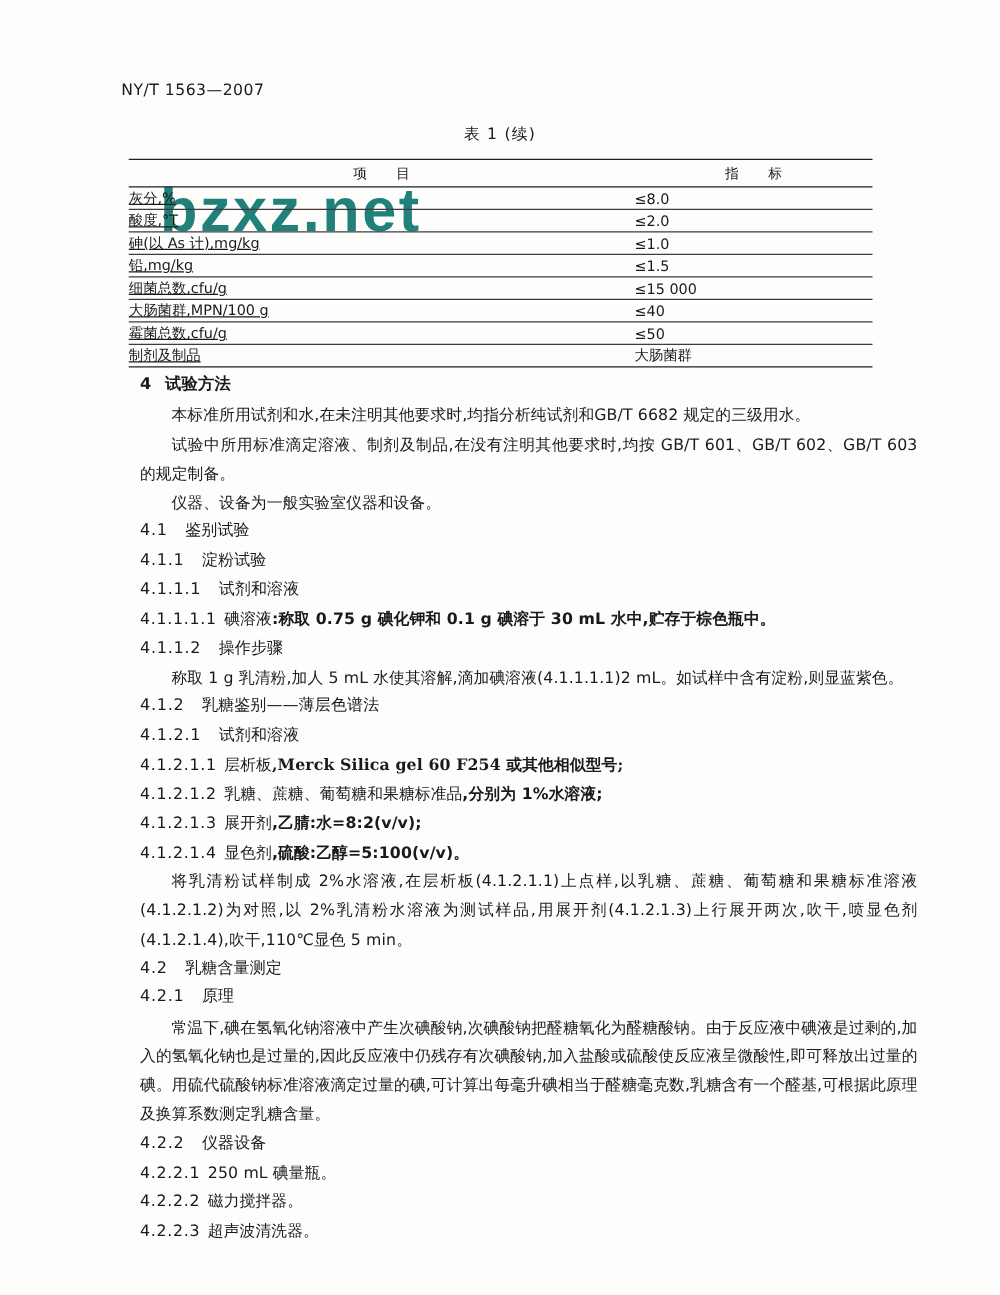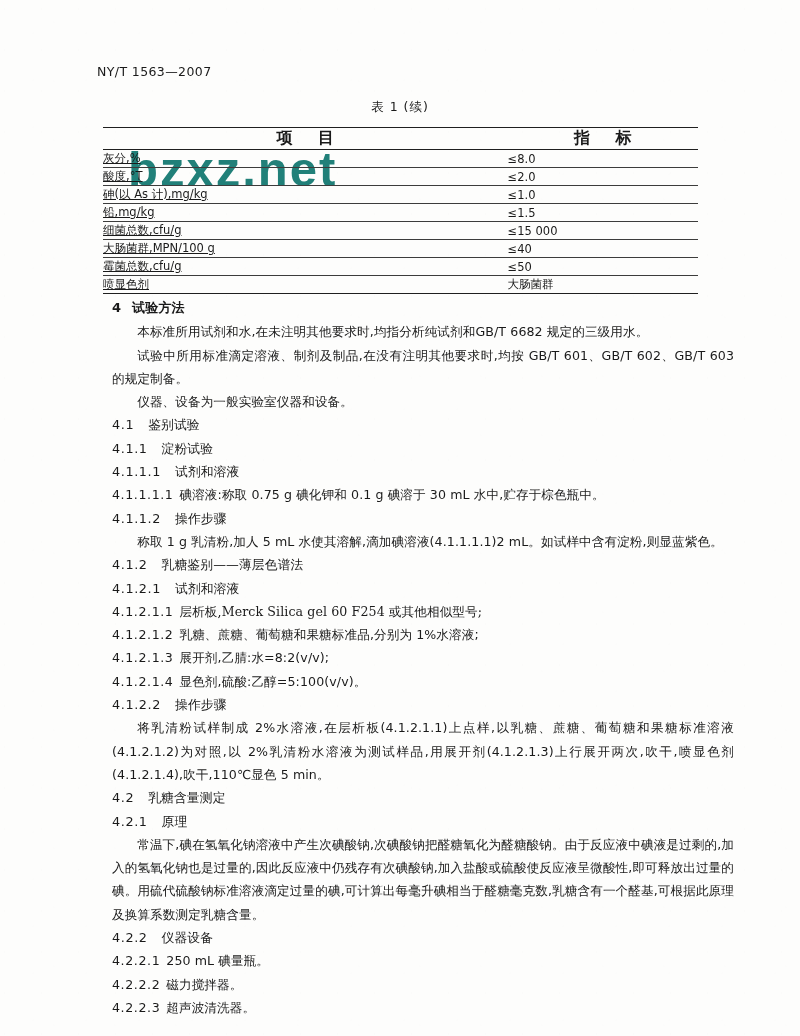--- a/index.html
+++ b/index.html
@@ -92,22 +92,22 @@
     border-bottom: 1px solid #3c3c3c;
     padding: 0;
     height: 17px;
     vertical-align: middle;
     font-weight: normal;
   }
   table.spec thead th {
     border-top: 1.4px solid #1f1f1f;
     border-bottom: 1.2px solid #1f1f1f;
     height: 21px;
-    font-weight: bold;
-    font-size: 16px;
+    font-weight: normal;
+    font-size: 11px;
     letter-spacing: 10px;
     text-indent: 10px;
   }
   table.spec tbody tr:last-child td {
     border-bottom: 1.4px solid #1f1f1f;
   }
   .col-item { width: 68%; }
   .col-ind  { width: 32%; border-left: 1px solid #3c3c3c; }
   td.col-item { padding-left: 26px; text-align: left; text-decoration: underline; }
   td.col-ind  { text-align: left; }
@@ -146,21 +146,21 @@
     text-align: justify;
     text-justify: inter-ideograph;
     letter-spacing: .1px;
   }
   p.item {
     margin: 0;
     text-align: left;
     letter-spacing: .1px;
   }
   p.item .num-lbl { margin-right: 6px; }
-  p.item .bodytxt { font-weight: normal; }
+  p.item .bodytxt { font-weight: bold; }
   .b { font-weight: normal; }
   .lat { font-family: "DejaVu Serif", "Liberation Serif", serif; }
 </style>
 </head>
 <body>
 
 <div class="page">
   <div class="noise"></div>
 
   <div class="watermark">bzxz.net</div>
@@ -202,21 +202,21 @@
           </tr>
           <tr>
             <td class="col-item">大肠菌群,MPN/100 g</td>
             <td class="col-ind">≤40</td>
           </tr>
           <tr>
             <td class="col-item">霉菌总数,cfu/g</td>
             <td class="col-ind">≤50</td>
           </tr>
           <tr>
-            <td class="col-item">喷显色剂</td>
+            <td class="col-item">制剂及制品</td>
             <td class="col-ind">大肠菌群</td>
           </tr>
         </tbody>
     </table>
   </div>
 
   <div class="content">
 
     <div class="h1">
       <span class="n">4</span><span>试验方法</span>
@@ -265,23 +265,20 @@
     </p>
 
     <p class="item">
       <span class="num-lbl">4.1.2.1.3</span><span class="b">展开剂</span><span class="bodytxt">,乙腈:水=8:2(v/v);</span>
     </p>
 
     <p class="item">
       <span class="num-lbl">4.1.2.1.4</span><span class="b">显色剂</span><span class="bodytxt">,硫酸:乙醇=5:100(v/v)。</span>
     </p>
 
-    <p class="item h4">
-      <span class="num-lbl">4.1.2.2</span><span class="ttl">操作步骤</span>
-    </p>
 
     <p class="para">将乳清粉试样制成 2%水溶液,在层析板(4.1.2.1.1)上点样,以乳糖、蔗糖、葡萄糖和果糖标准溶液(4.1.2.1.2)为对照,以 2%乳清粉水溶液为测试样品,用展开剂(4.1.2.1.3)上行展开两次,吹干,喷显色剂(4.1.2.1.4),吹干,110℃显色 5 min。</p>
 
     <p class="item h2">
       <span class="num-lbl">4.2</span><span class="ttl">乳糖含量测定</span>
     </p>
 
     <p class="item h3">
       <span class="num-lbl">4.2.1</span><span class="ttl">原理</span>
     </p>

